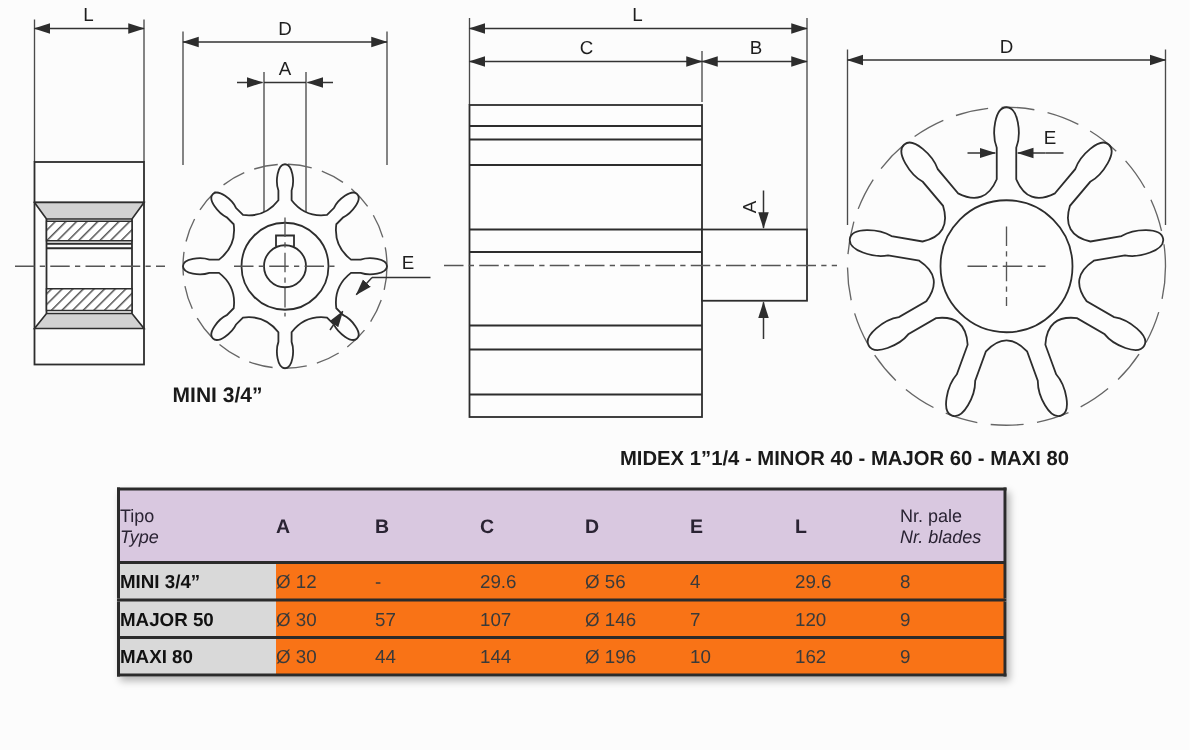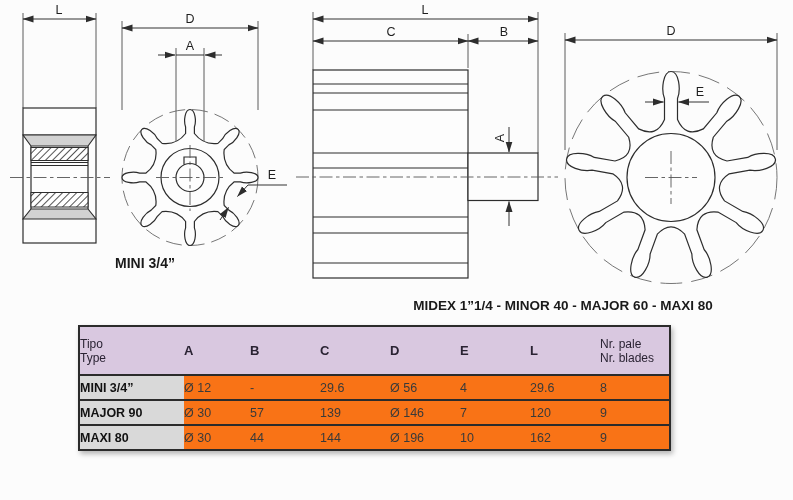--- a/index.html
+++ b/index.html
@@ -24,21 +24,21 @@
   
   .spec-table{position:absolute;left:78px;top:325px;width:591px;border-collapse:collapse;
     table-layout:fixed;background:#fff;border:2.5px solid var(--tbl-border);
     box-shadow:2px 3px 5px rgba(0,0,0,0.28);}
   .spec-table th,.spec-table td{padding:0;text-align:left;vertical-align:middle;}
   .spec-table thead th{background:var(--header-bg);height:47px;color:#2a2333;font-weight:normal;font-size:12px;}
   .spec-table thead th.letter{font-weight:bold;font-size:13px;}
   .spec-table tbody tr{border-top:2px solid var(--tbl-border);}
   .spec-table tbody td{height:23px;font-size:12.5px;color:#3a3a3a;background:#f97316;}
   .spec-table tbody td.rowlabel{background:var(--label-bg);font-weight:bold;color:#121212;}
-  .ital{}
+  .ital{font-style:italic;}
 </style>
 </head>
 <body>
 
 <div class="canvas">
 
   <svg width="793" height="322" viewBox="0 0 793 322">
     <defs>
       <marker id="arr" markerUnits="userSpaceOnUse" markerWidth="12" markerHeight="9" refX="10.5" refY="4.5" orient="auto-start-reverse">
         <path d="M0,1 L11,4.5 L0,8 Z" fill="#2d2d2d"></path>
@@ -172,24 +172,24 @@
         <td class="rowlabel">MINI 3/4”</td>
         <td>Ø 12</td>
         <td>-</td>
         <td>29.6</td>
         <td>Ø 56</td>
         <td>4</td>
         <td>29.6</td>
         <td>8</td>
       </tr>
       <tr>
-        <td class="rowlabel">MAJOR 90</td>
+        <td class="rowlabel">MAJOR 50</td>
         <td>Ø 30</td>
         <td>57</td>
-        <td>139</td>
+        <td>107</td>
         <td>Ø 146</td>
         <td>7</td>
         <td>120</td>
         <td>9</td>
       </tr>
       <tr>
         <td class="rowlabel">MAXI 80</td>
         <td>Ø 30</td>
         <td>44</td>
         <td>144</td>

